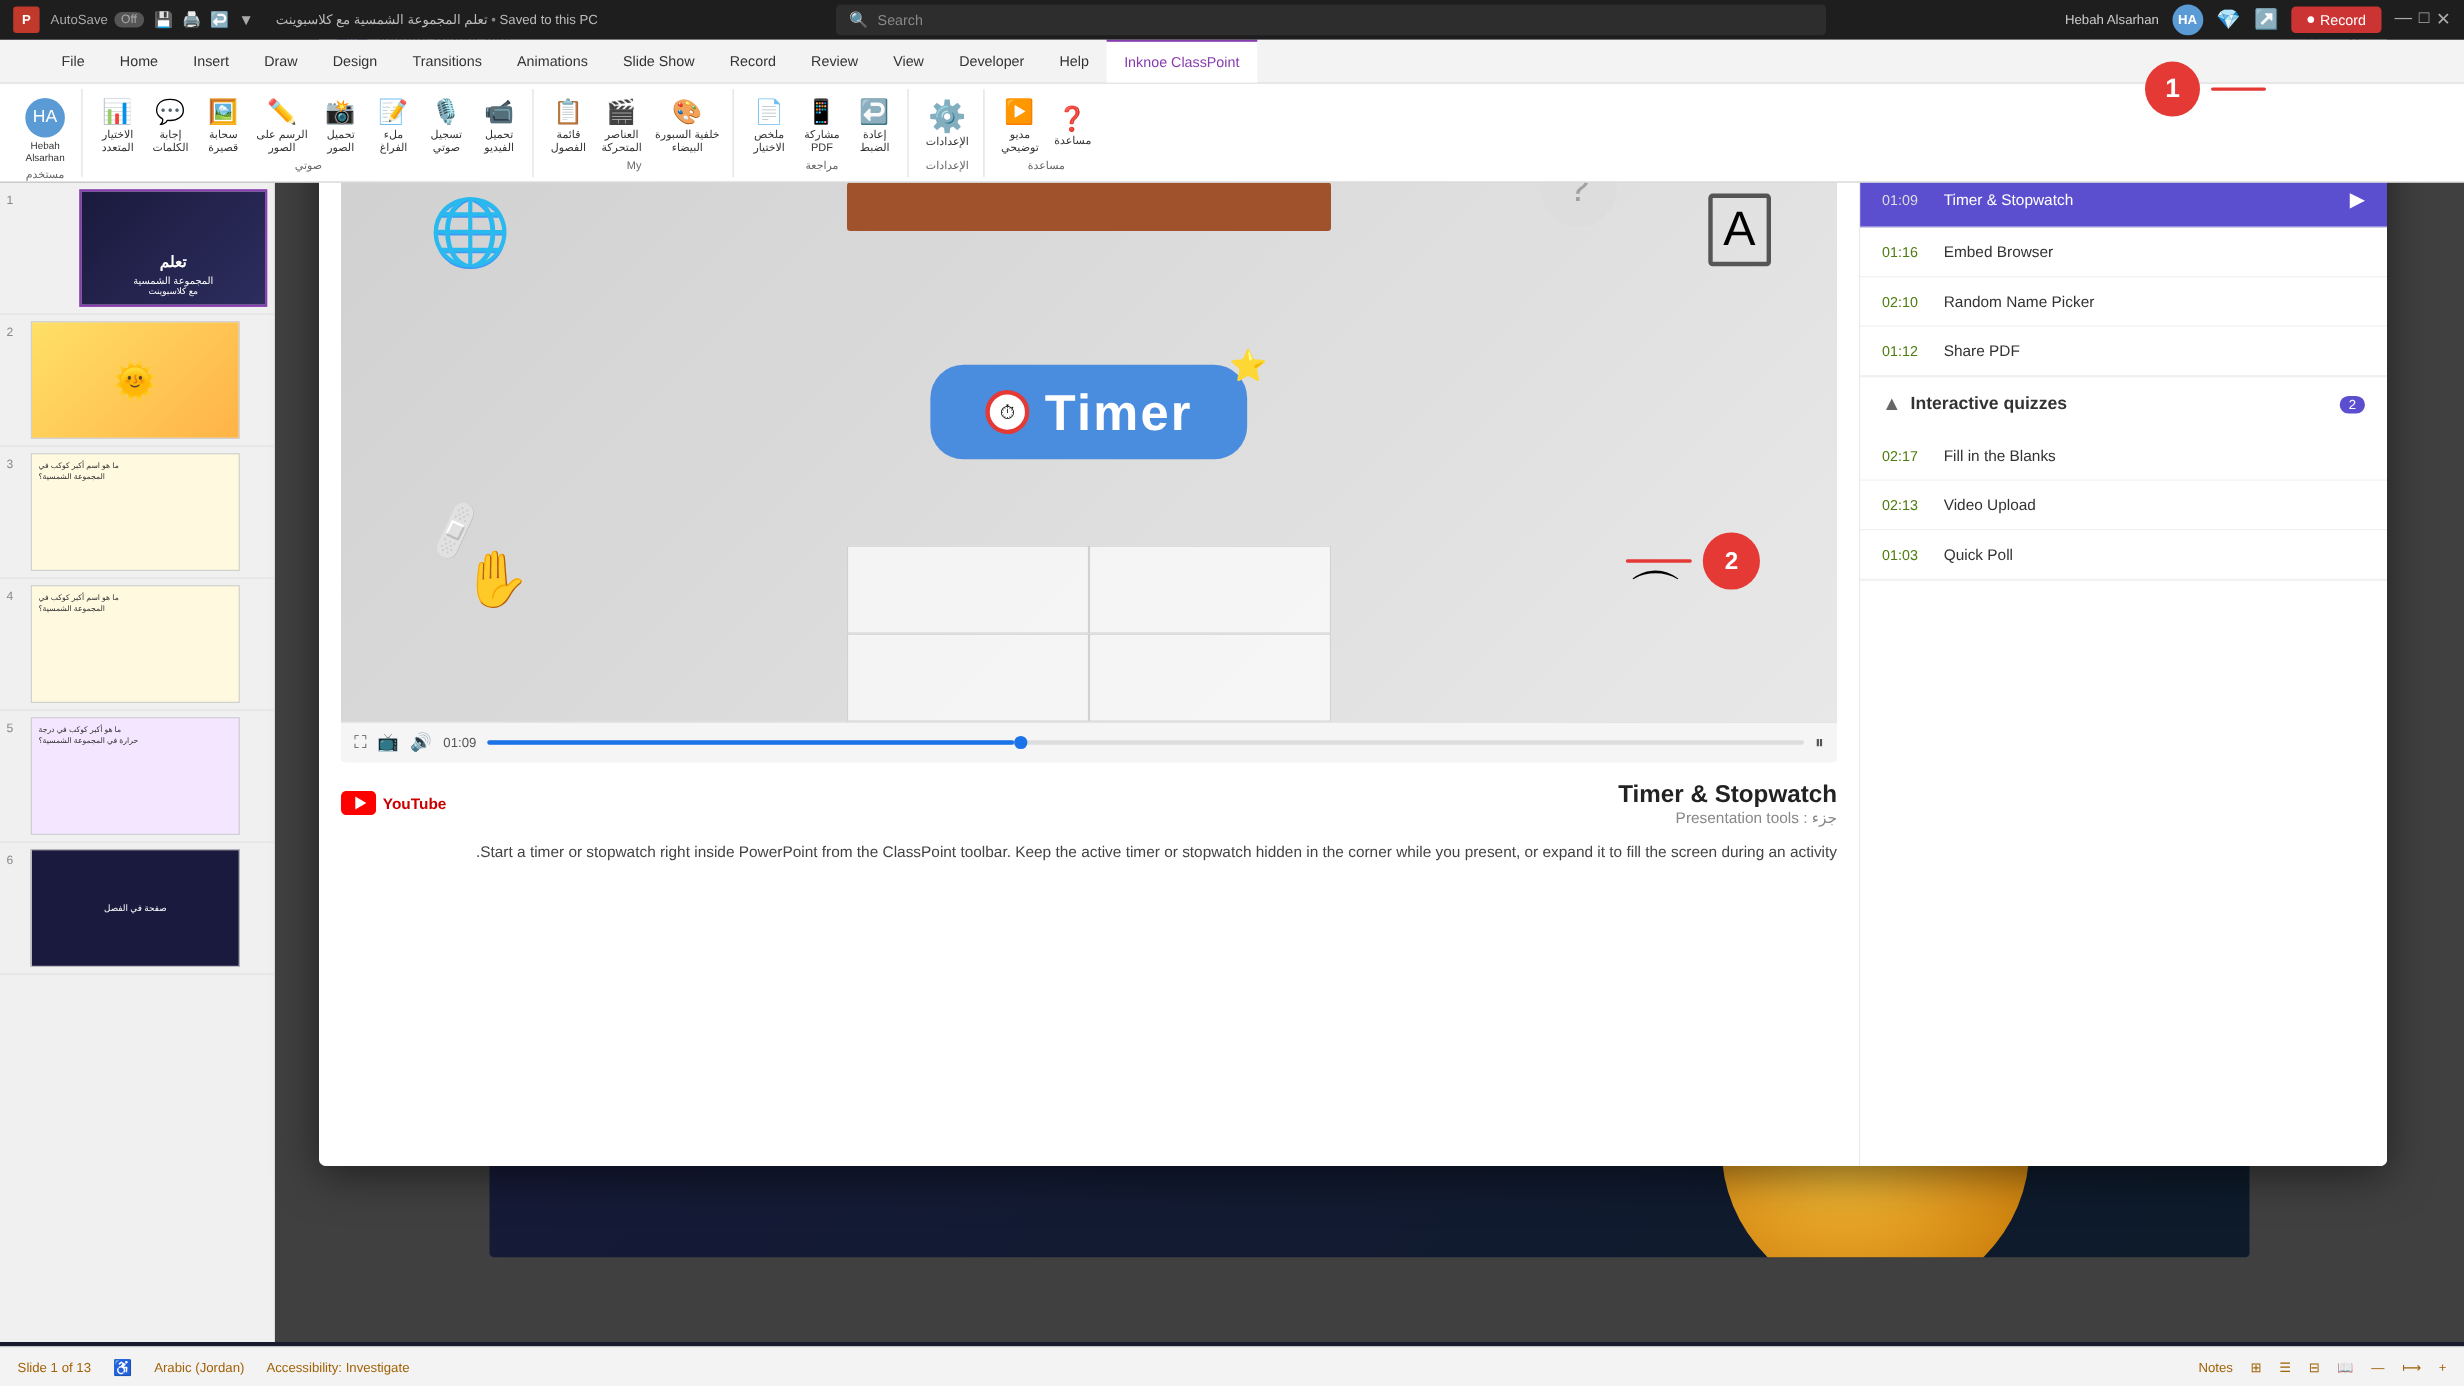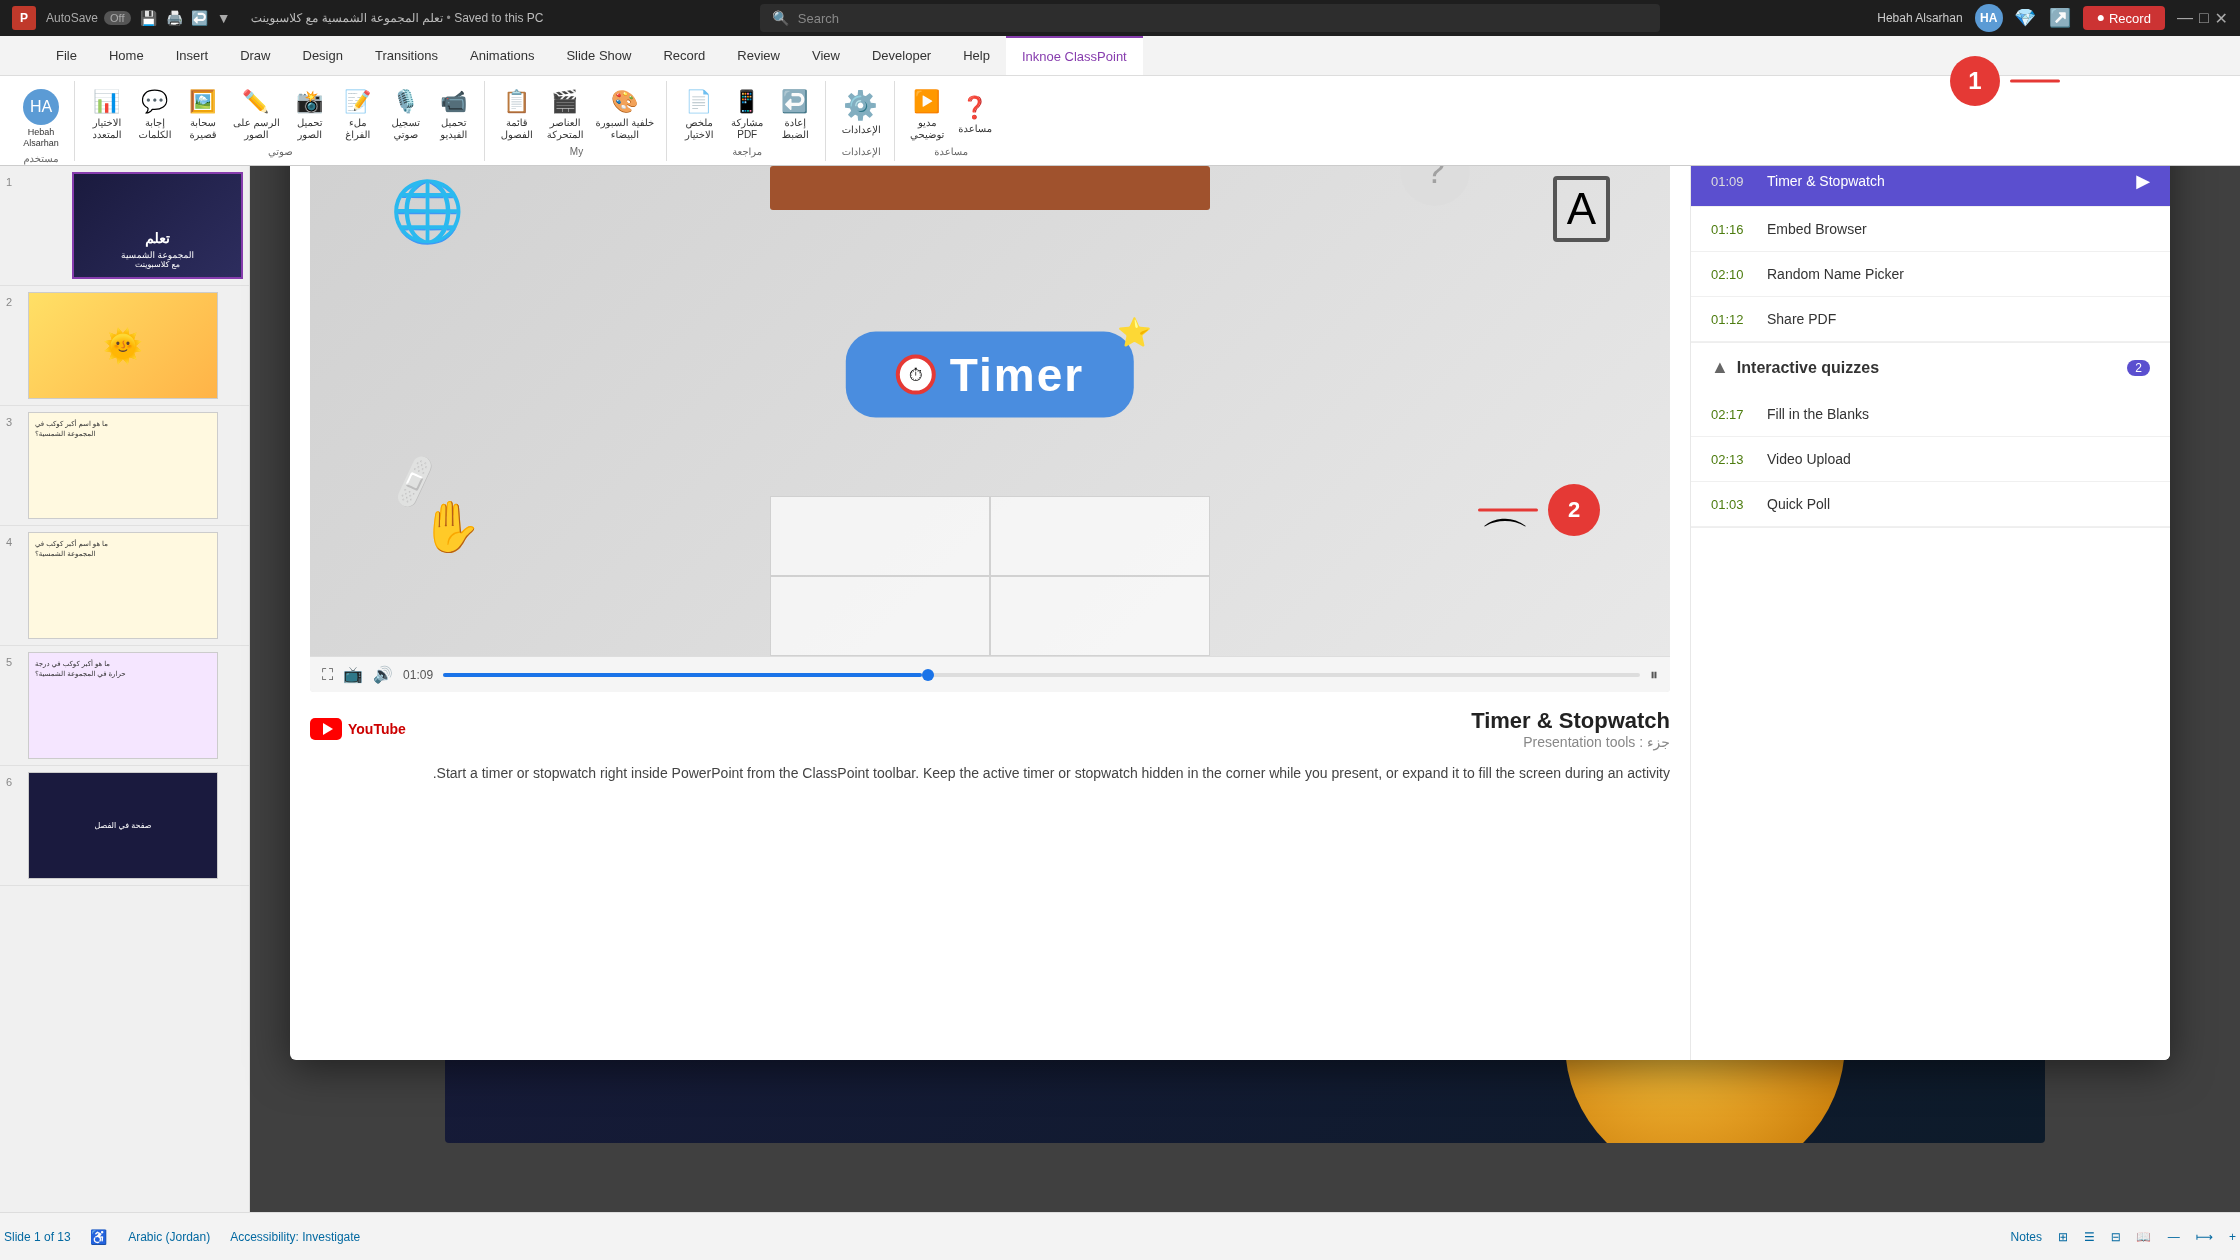--- a/index.html
+++ b/index.html
@@ -84,21 +84,21 @@
     .rp-item.active { background: #5b4fcf; }
     .rp-item.active .rp-item-title { color: white; }
     .rp-item.active .rp-item-time { color: #ddd; }
     .rp-item-time { font-size: 13px; color: #4d7c0f; min-width: 44px; }
     .rp-item.active .rp-item-time { color: #ddd; }
     .rp-item-title { font-size: 14px; color: #333; flex: 1; }
     .rp-item-icon { font-size: 18px; color: #888; }
     .rp-item.active .rp-item-icon { color: white; }
 
     
-    .status-bar { position: absolute; bottom: 0; left: 0; right: 0; height: 48px; background: #f3f3f3; border-top: 1px solid #ddd; display: flex; align-items: center; padding: 0 4px; gap: 20px; font-size: 12px; color: #0369a1; }
+    .status-bar { position: absolute; bottom: 0; left: 0; right: 0; height: 36px; background: #f3f3f3; border-top: 1px solid #ddd; display: flex; align-items: center; padding: 0 16px; gap: 20px; font-size: 12px; color: #a16207; }
     .status-right { margin-left: auto; display: flex; align-items: center; gap: 16px; }
 
     
     .scene-globe { position: absolute; top: 100px; left: 80px; font-size: 60px; opacity: 0.8; }
     .scene-question { position: absolute; top: 60px; right: 200px; font-size: 60px; opacity: 0.7; }
     .scene-text-a { position: absolute; top: 100px; right: 60px; font-size: 50px; border: 3px solid #333; padding: 4px 10px; }
     .scene-eraser { position: absolute; bottom: 120px; left: 90px; font-size: 40px; transform: rotate(-20deg); }
     .scene-hand { position: absolute; bottom: 80px; left: 120px; font-size: 50px; }
 
     

